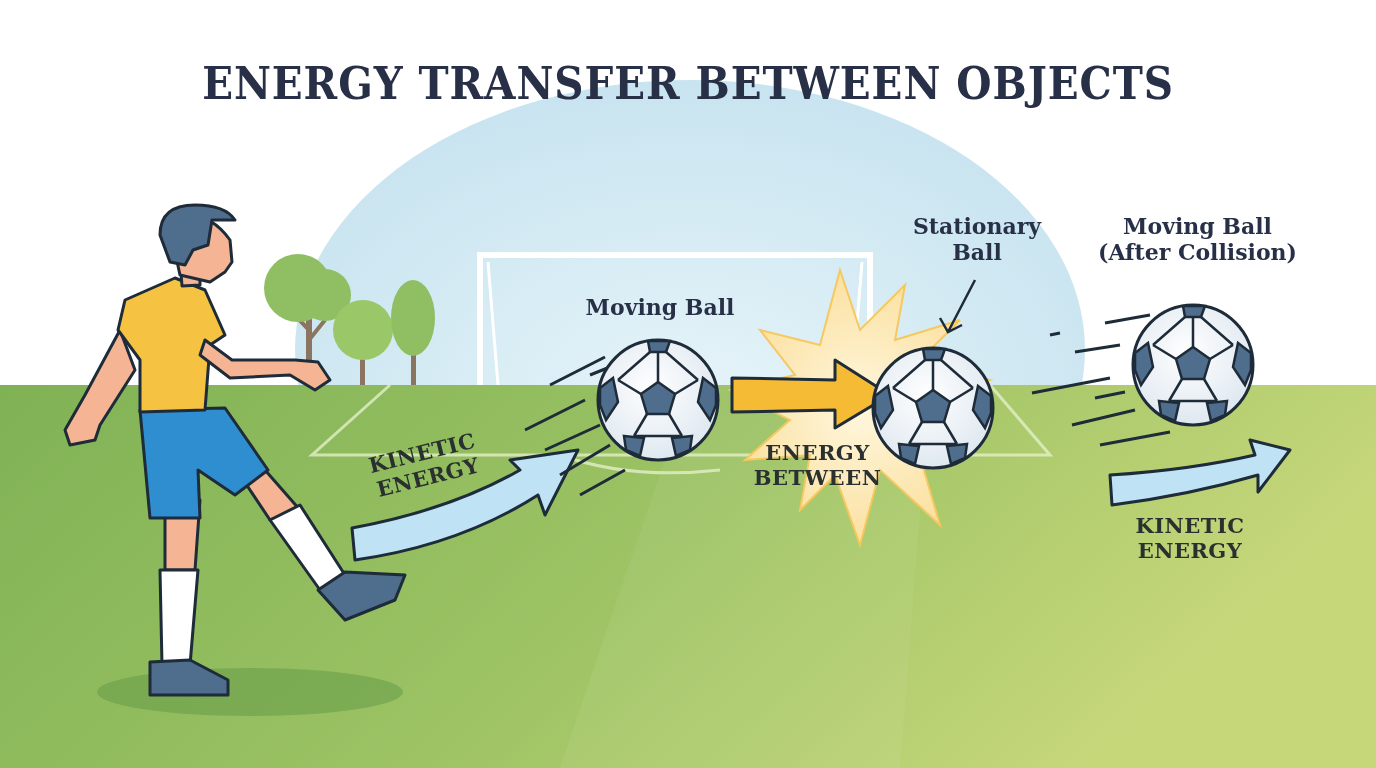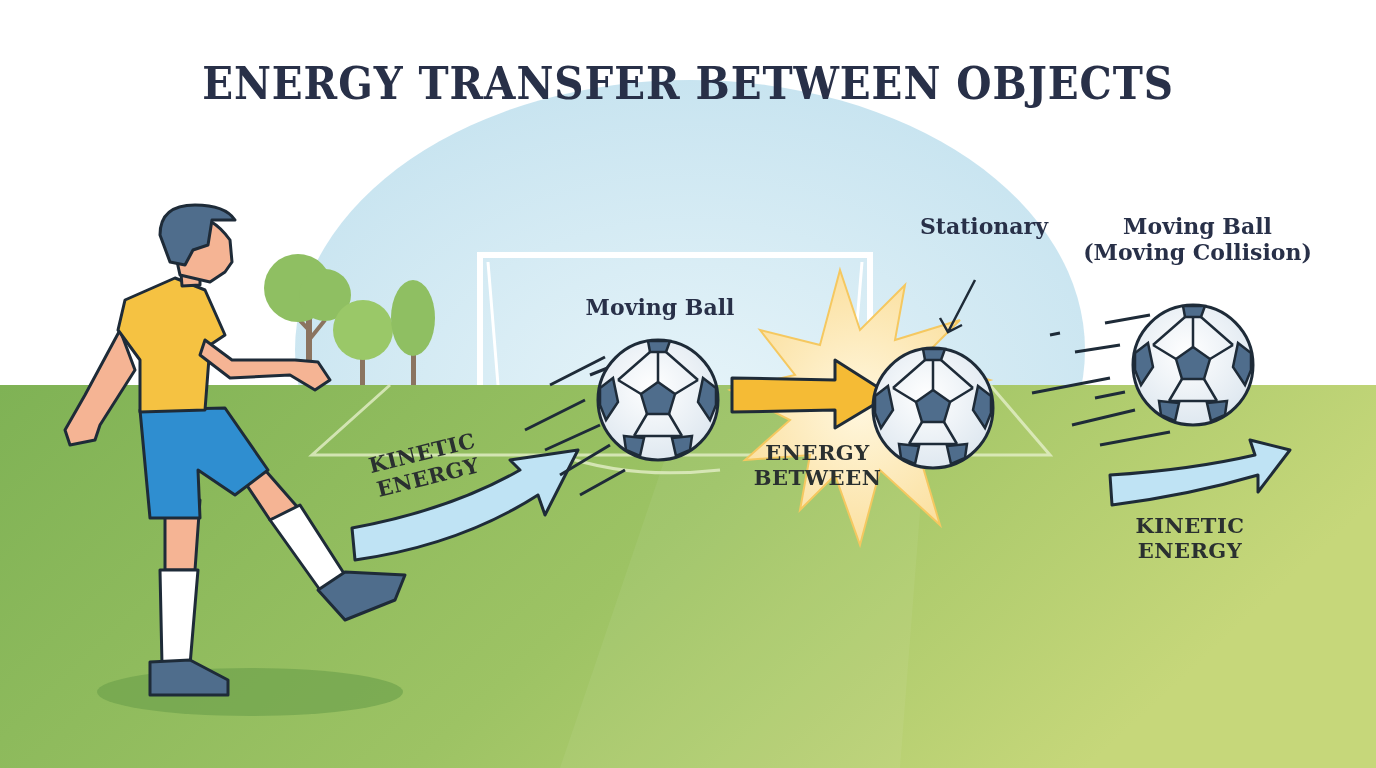--- a/index.html
+++ b/index.html
@@ -131,27 +131,28 @@
 
     <path d="M1110,475 Q1190,470 1255,455 L1250,440 L1290,450 L1258,492 L1258,475 Q1190,495 1112,505 Z" fill="#bfe3f4" stroke="#1e2b38" stroke-width="3" stroke-linejoin="round"></path>
   </svg>
 
   <div class="title">ENERGY TRANSFER BETWEEN OBJECTS</div>
 
   <div class="label small" style="left:560px; top:294px; width:200px;">
     <span>Moving Ball</span>
   </div>
 
-  <div class="label small" style="left:868px; top:213px; width:180px;text-align:right;">
+  <div class="label small" style="left:887px; top:213px; width:180px;">
     <div>Stationary</div>
+    <div>Ball</div>
   </div>
 
   <div class="label small" style="left:1080px; top:213px; width:235px;">
     <div>Moving Ball</div>
-    <div>(Moving Collision)</div>
+    <div>(After Collision)</div>
   </div>
 
   <div class="label caps" style="left:355px; top:440px; width:140px; transform:rotate(-14deg);">
     <div>KINETIC</div>
     <div>ENERGY</div>
   </div>
 
   <div class="label caps" style="left:740px; top:440px; width:155px;">
     <div>ENERGY</div>
     <div>BETWEEN</div>

